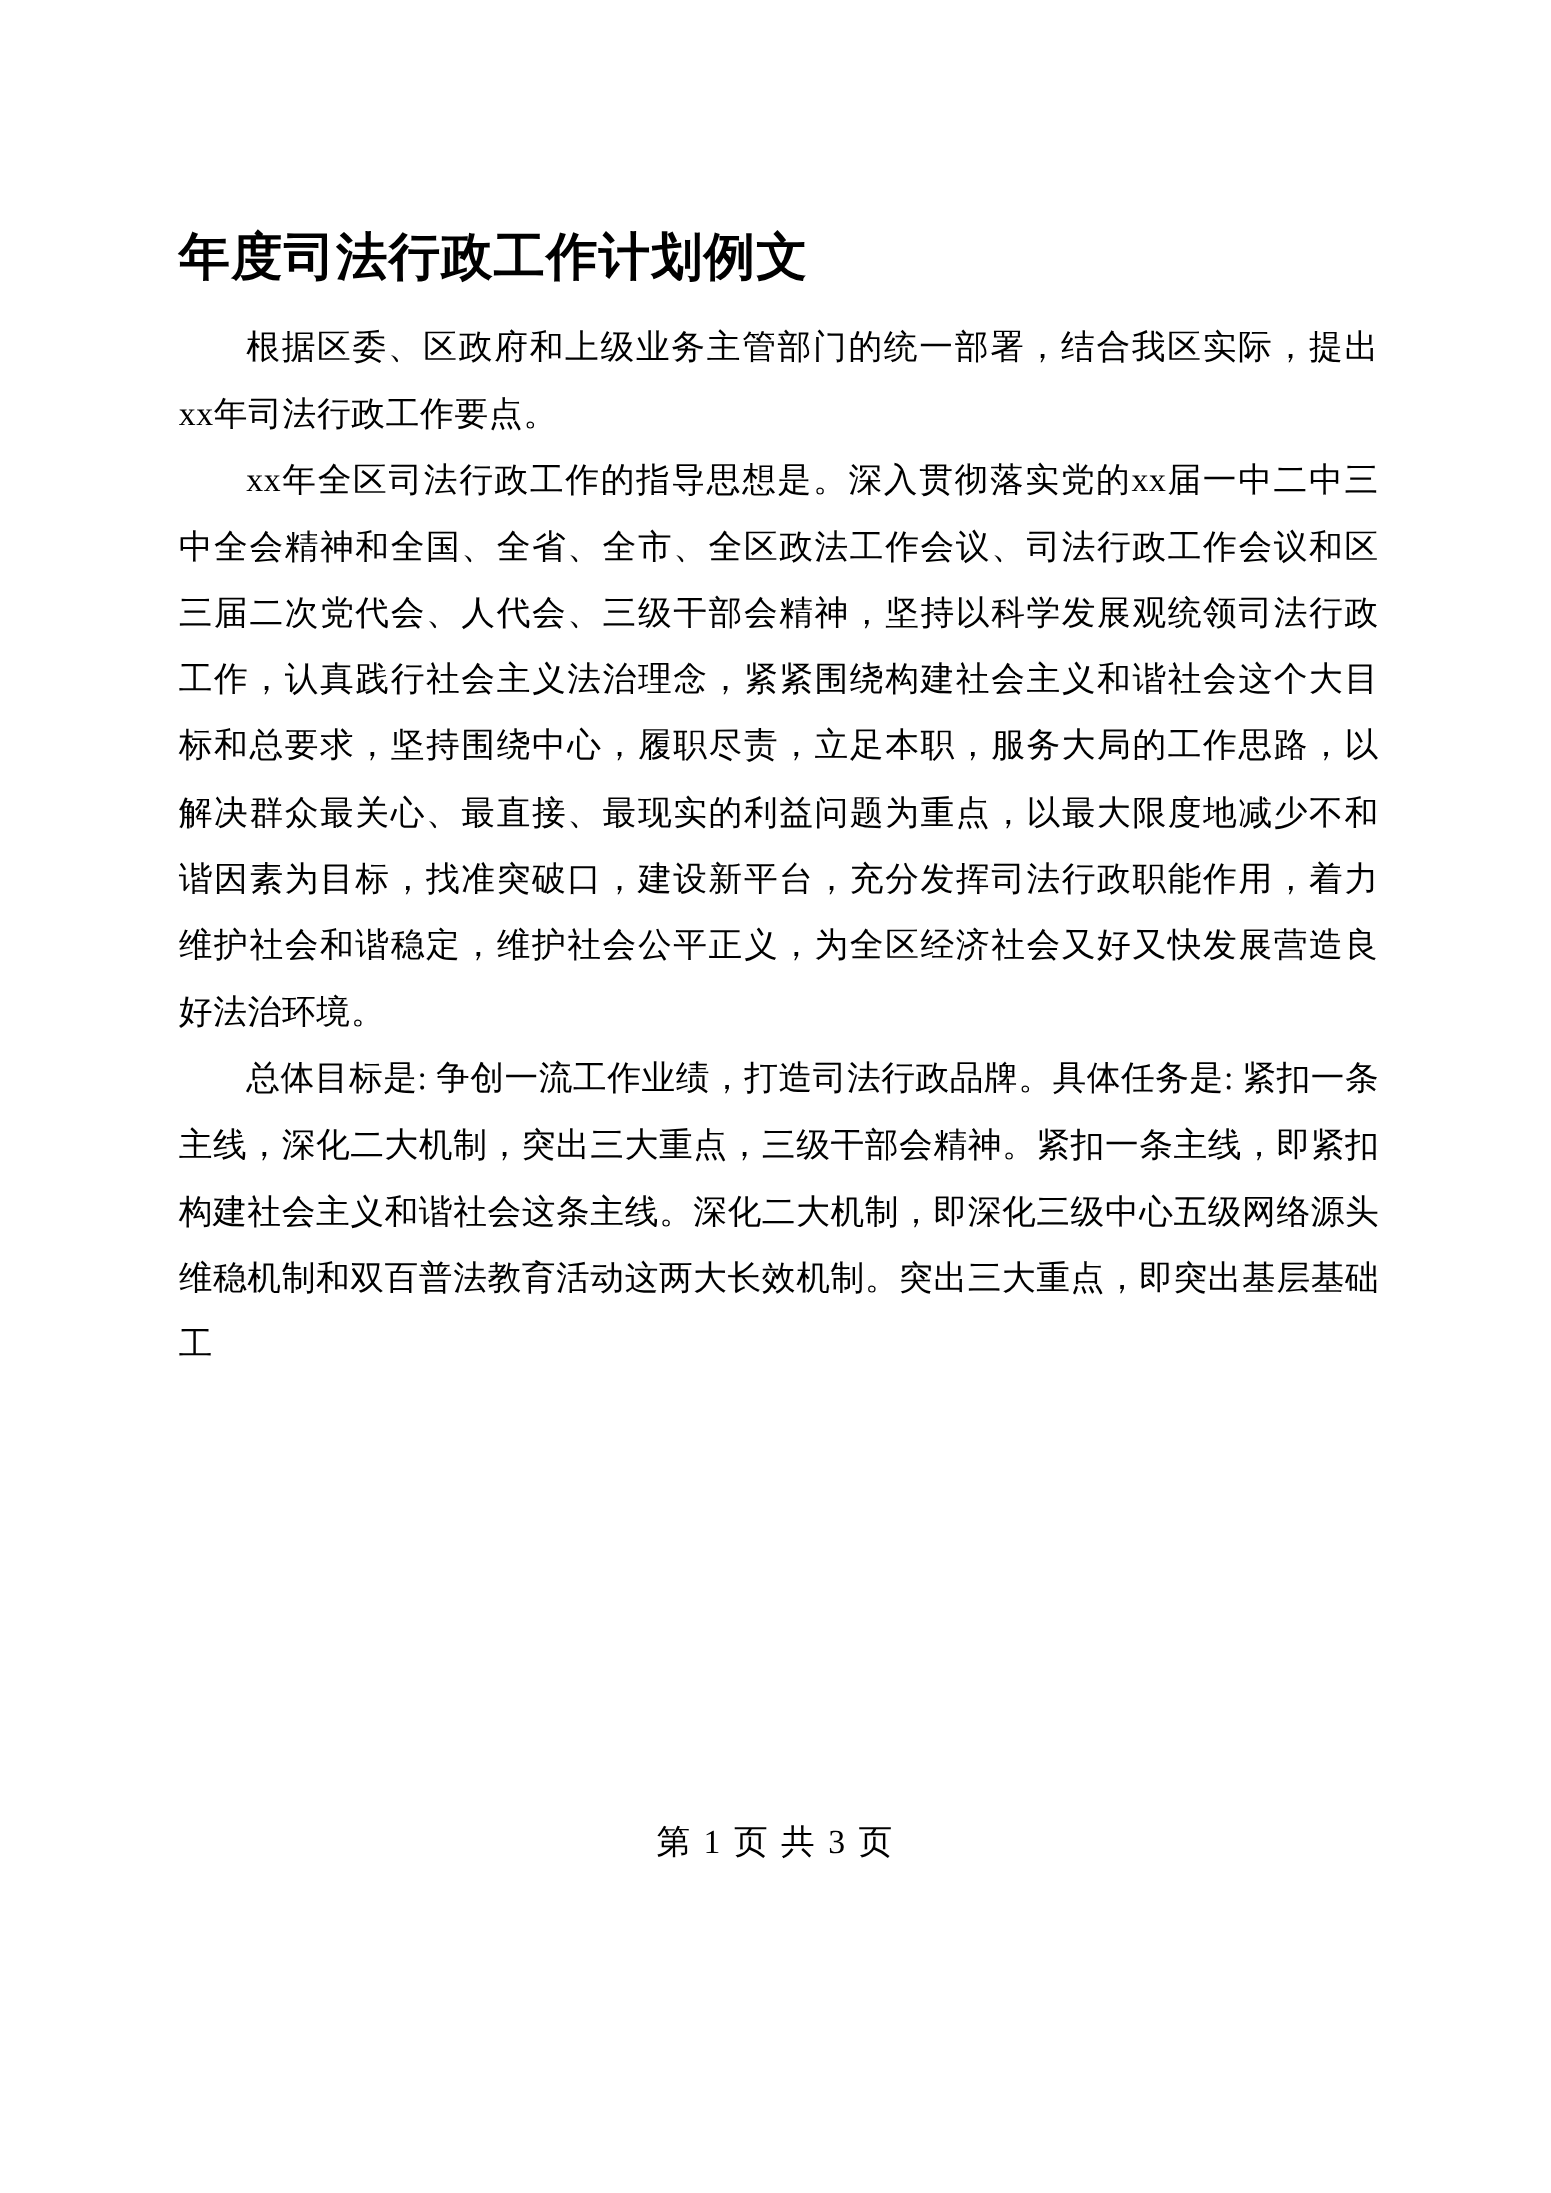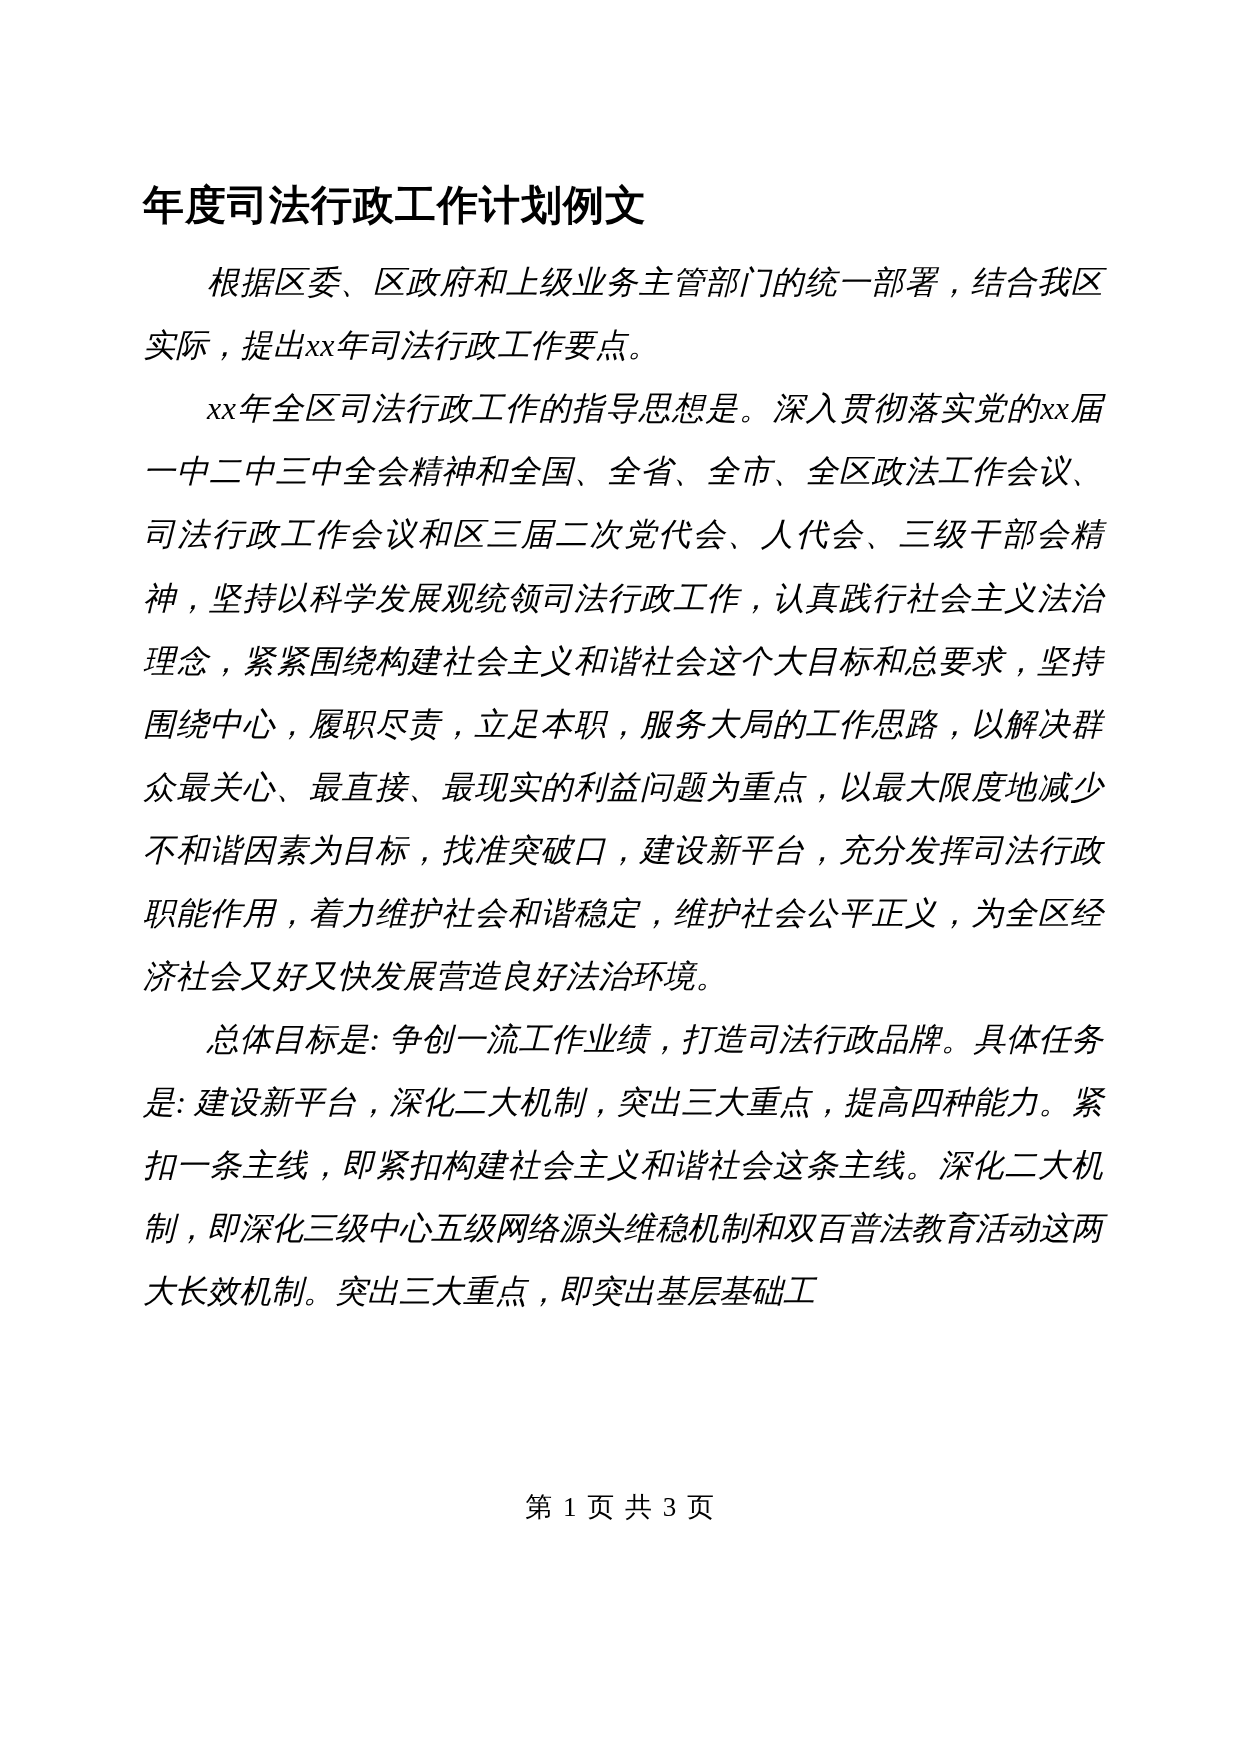--- a/index.html
+++ b/index.html
@@ -31,54 +31,53 @@
   .doc-title {
     font-family: "DejaVu Sans", "Liberation Sans", sans-serif;
     font-weight: bold;
     font-size: 41px;
     line-height: 1.35;
     letter-spacing: 1px;
     margin: 0 0 18px 0;
     text-align: left;
   }
   .para {
-    font-size: 32px;
+    font-size: 27px;
     line-height: 1.97;
     text-align: justify;
     text-justify: inter-ideograph;
     margin: 0;
     text-indent: 2em;
     letter-spacing: 0.5px;
-    font-style: italic;
   }
   .para.tight {
     letter-spacing: 0px;
   }
   .heading {
     font-size: 29.5px;
     line-height: 1.97;
     margin: 0;
     text-indent: 2em;
     letter-spacing: 2px;
   }
   .footer {
     position: absolute;
     left: 0;
     right: 0;
-    top: 1489px;
+    top: 1455px;
     text-align: center;
     font-size: 27px;
     letter-spacing: 2px;
     color: #000000;
   }
 </style>
 </head>
 <body>
 
 <div class="page">
   <div class="content">
     <h1 class="doc-title">年度司法行政工作计划例文</h1>
     <p class="para">根据区委、区政府和上级业务主管部门的统一部署，结合我区实际，提出xx年司法行政工作要点。</p>
     <p class="para">xx年全区司法行政工作的指导思想是。深入贯彻落实党的xx届一中二中三中全会精神和全国、全省、全市、全区政法工作会议、司法行政工作会议和区三届二次党代会、人代会、三级干部会精神，坚持以科学发展观统领司法行政工作，认真践行社会主义法治理念，紧紧围绕构建社会主义和谐社会这个大目标和总要求，坚持围绕中心，履职尽责，立足本职，服务大局的工作思路，以解决群众最关心、最直接、最现实的利益问题为重点，以最大限度地减少不和谐因素为目标，找准突破口，建设新平台，充分发挥司法行政职能作用，着力维护社会和谐稳定，维护社会公平正义，为全区经济社会又好又快发展营造良好法治环境。</p>
-    <p class="para tight">总体目标是: 争创一流工作业绩，打造司法行政品牌。具体任务是: 建设新平台，深化二大机制，突出三大重点，提高四种能力。紧扣一条主线，即紧扣构建社会主义和谐社会这条主线。深化二大机制，即深化三级中心五级网络源头维稳机制和双百普法教育活动这两大长效机制。突出三大重点，即突出基层基础工</p>
+    <p class="para tight">总体目标是: 争创一流工作业绩，打造司法行政品牌。具体任务是: 紧扣一条主线，深化二大机制，突出三大重点，三级干部会精神。紧扣一条主线，即紧扣构建社会主义和谐社会这条主线。深化二大机制，即深化三级中心五级网络源头维稳机制和双百普法教育活动这两大长效机制。突出三大重点，即突出基层基础工</p>
   </div>
   <div class="footer">第 1 页 共 3 页</div>
 </div>
 
 </body></html>

